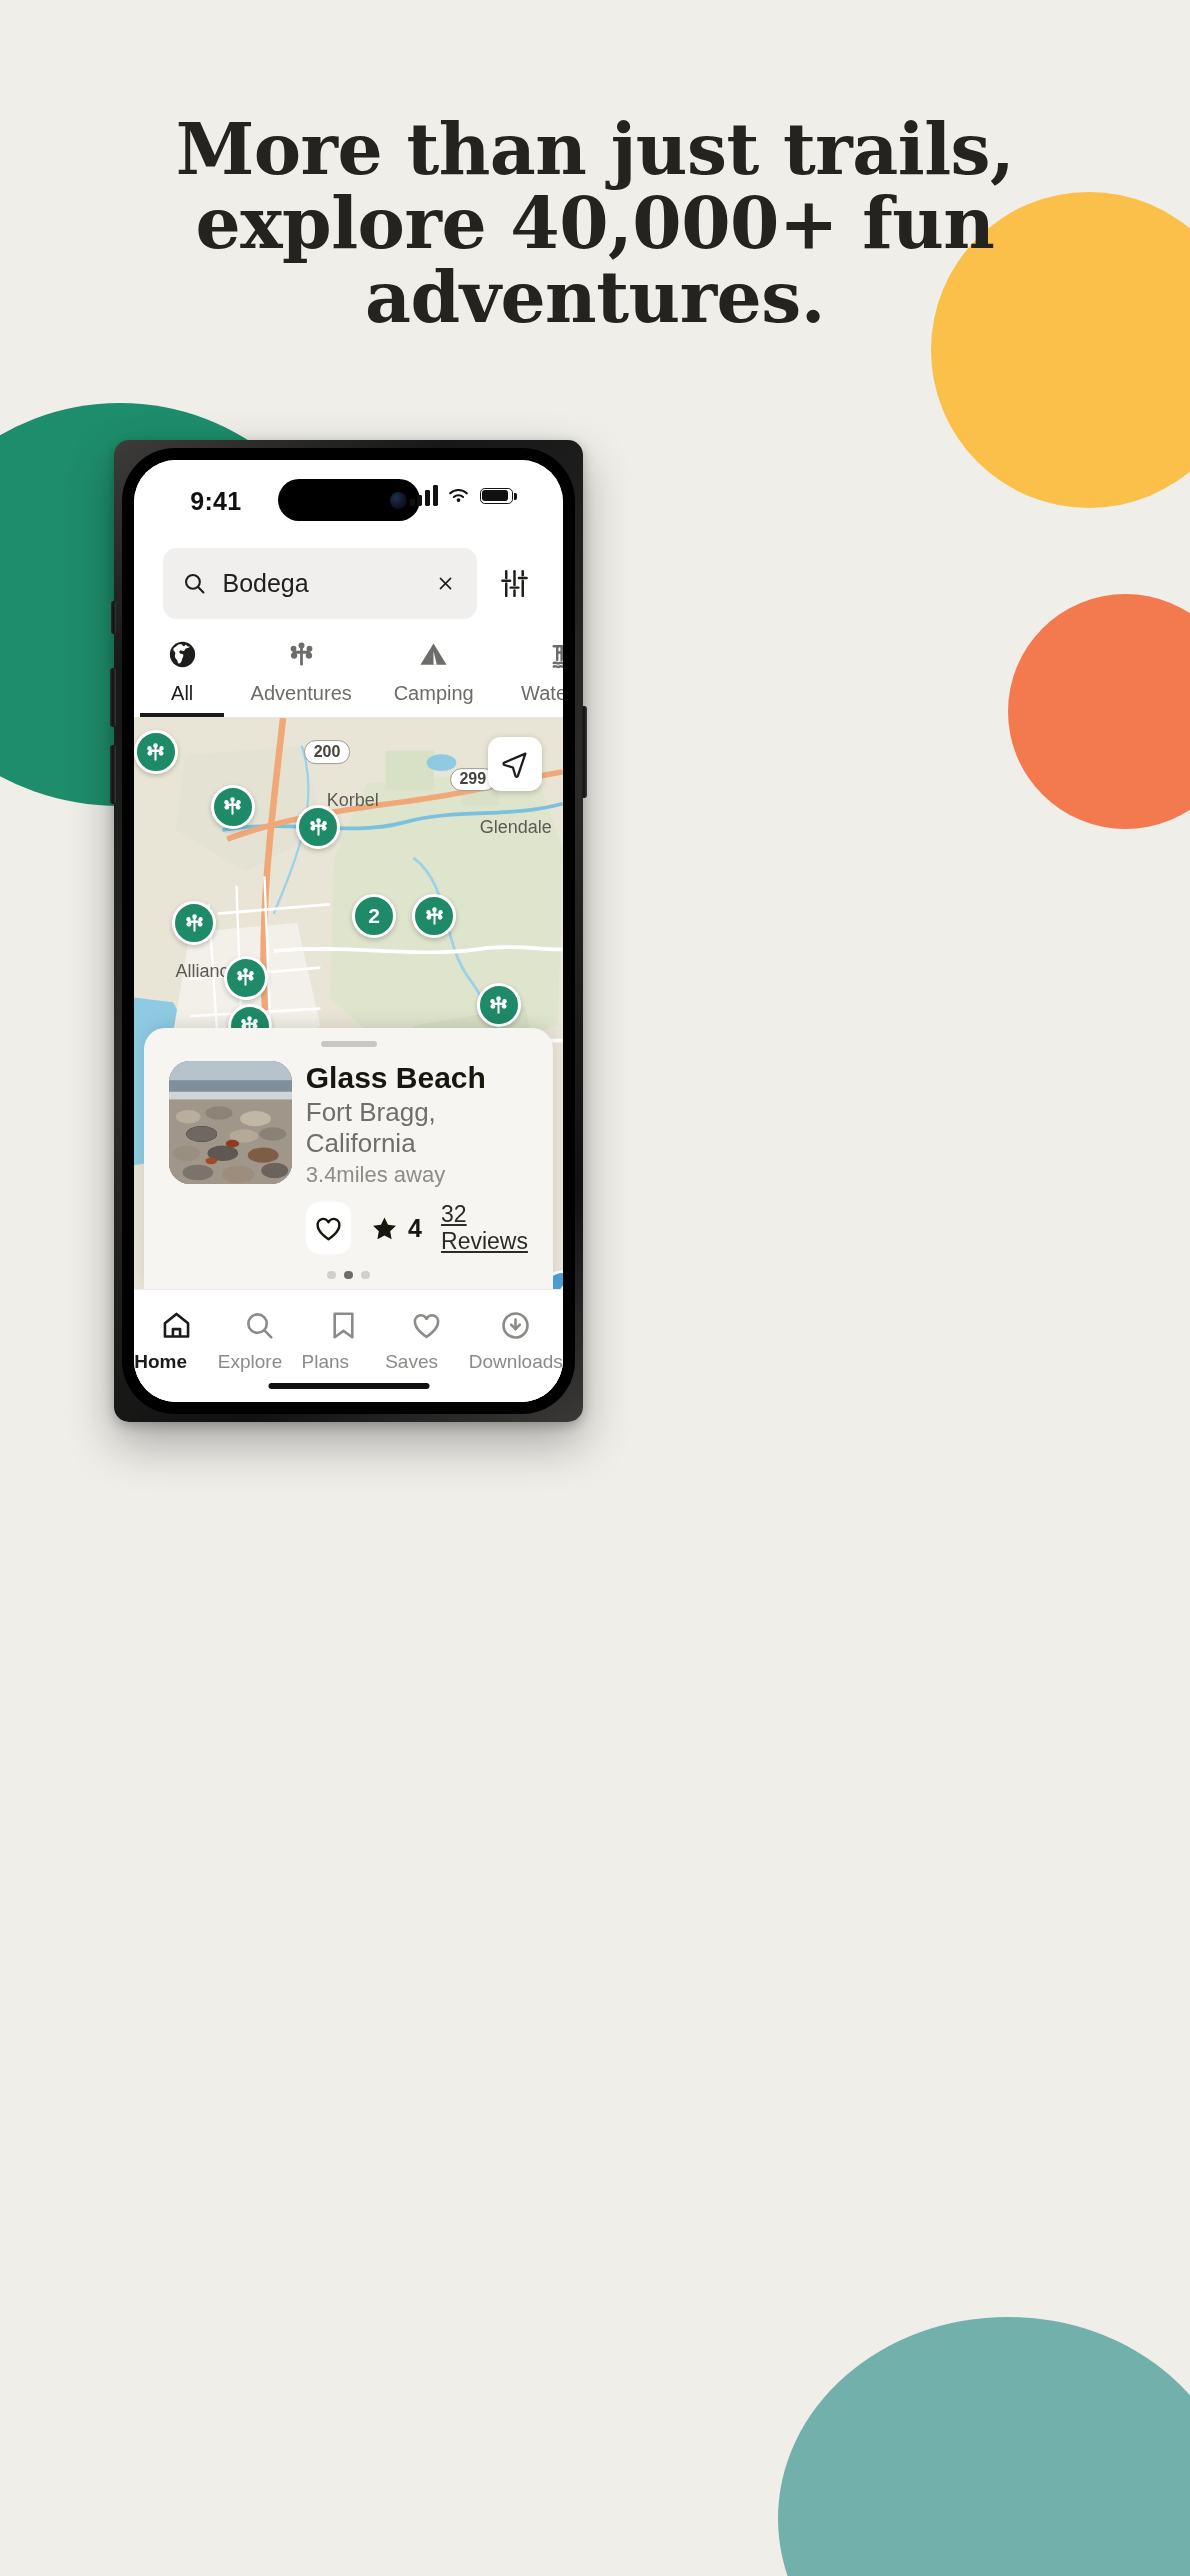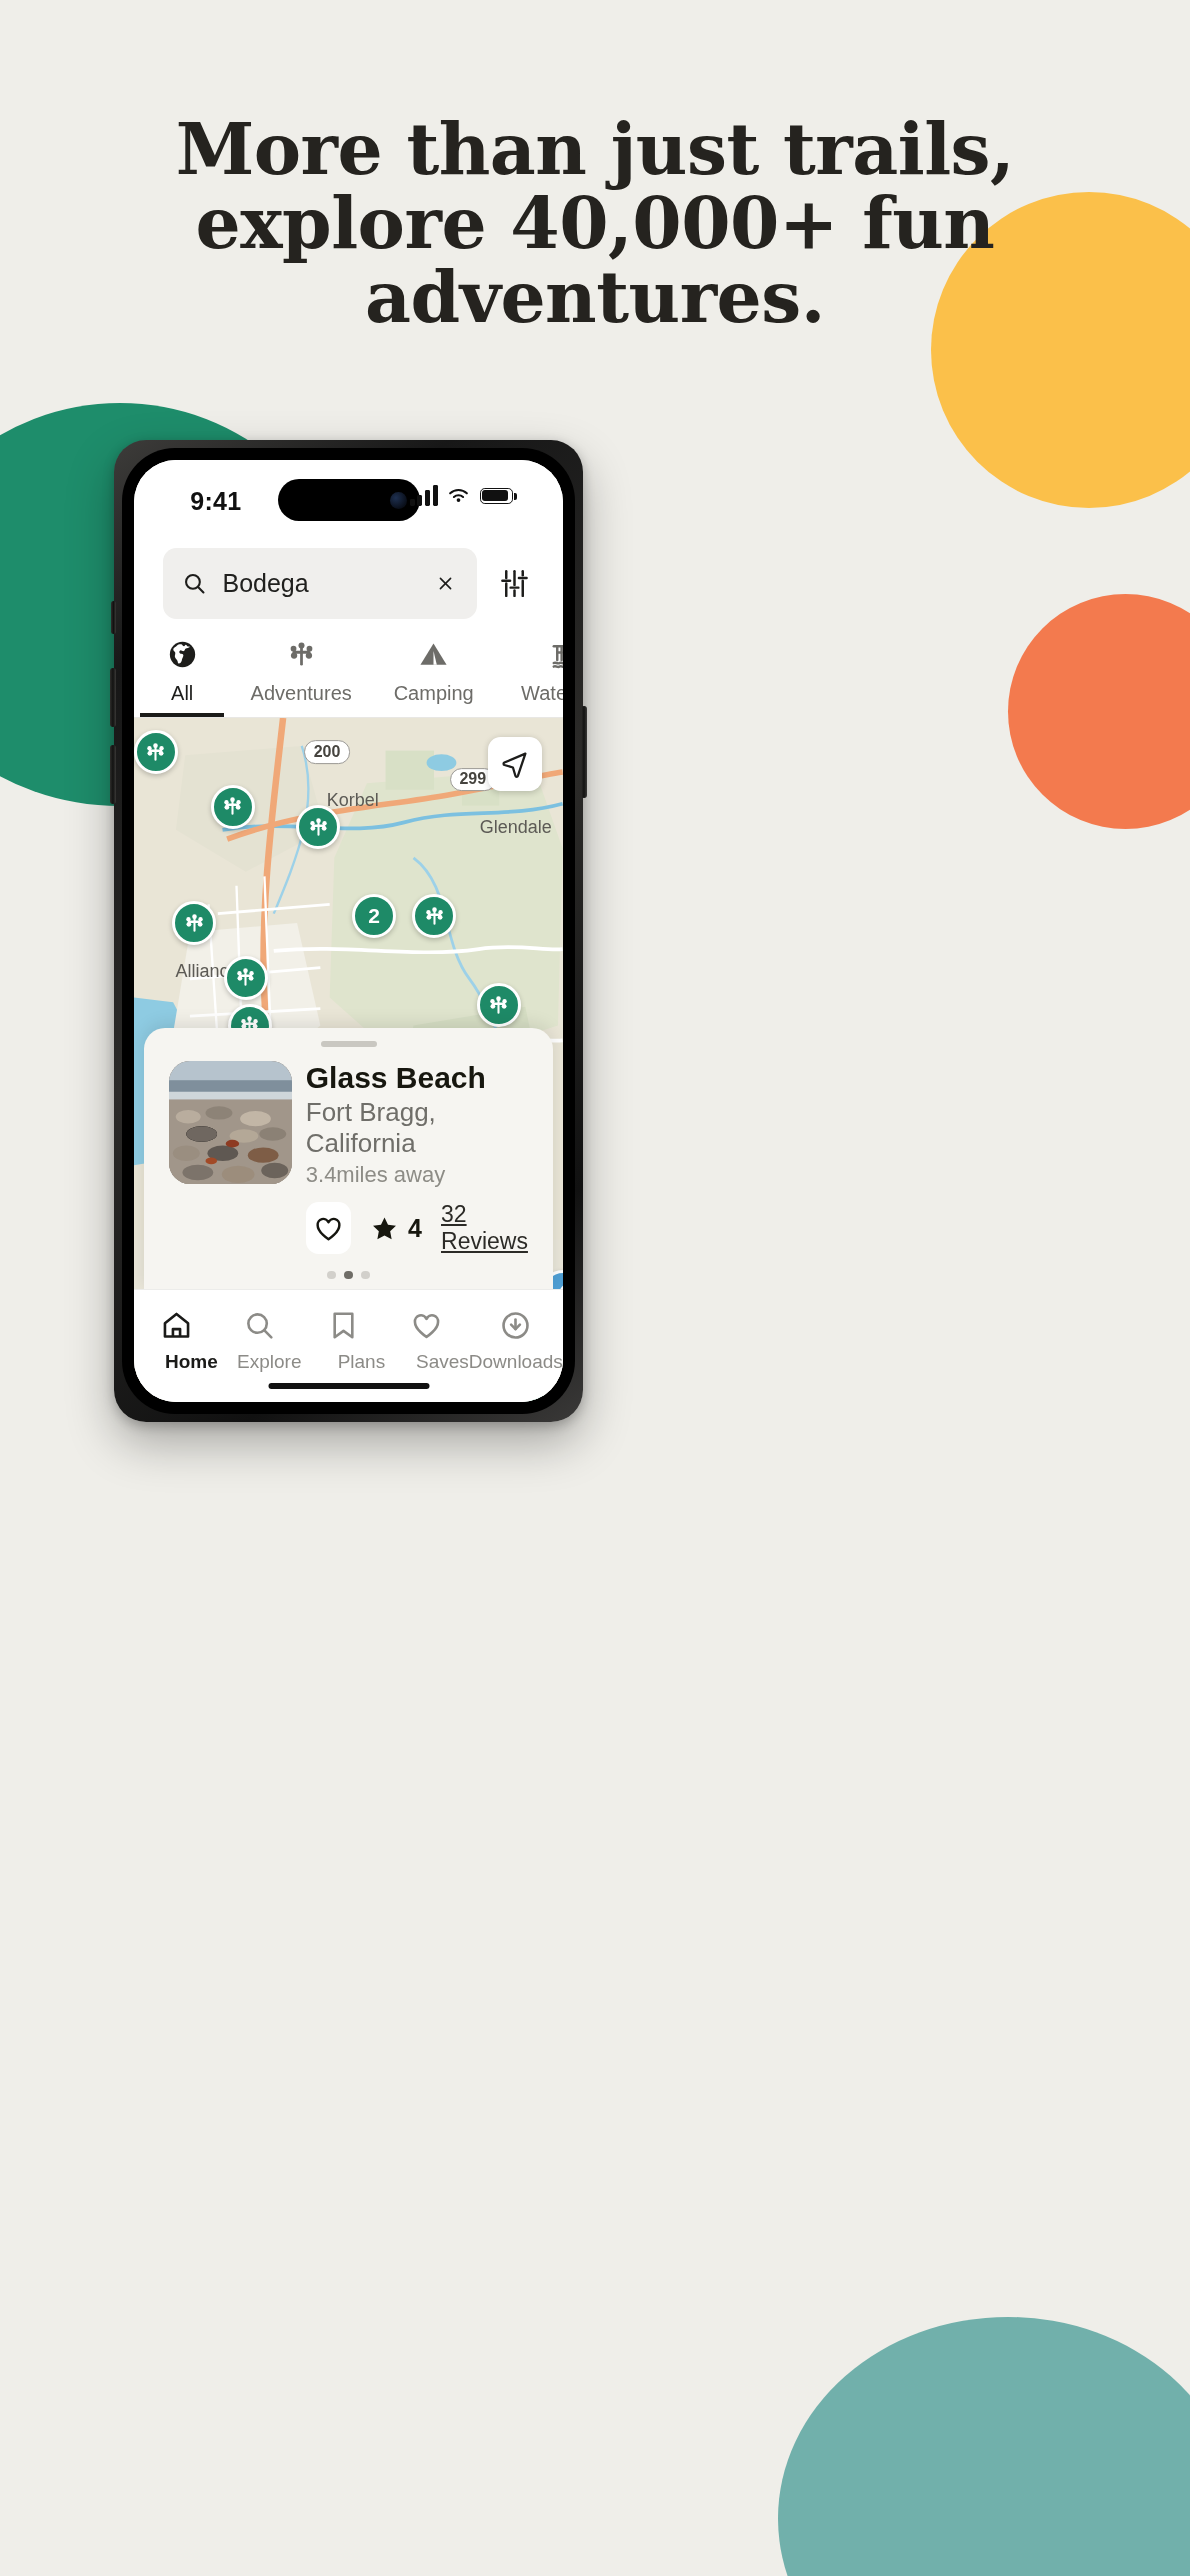--- a/index.html
+++ b/index.html
@@ -33,21 +33,21 @@
     z-index: 4;
     padding: 0 46px;
   }
   #headline .hl-line { display: block; }
 
   
   #phone-wrap { position: absolute; left: 114px; top: 440px; width: 469px; height: 982px; z-index: 6; }
   #phone-frame {
     position: absolute; inset: 0;
     background: linear-gradient(145deg,#3d3c3a 0%, #171717 18%, #2c2b29 50%, #111 82%, #3a3938 100%);
-    border-radius: 32px;
+    border-radius: 15px;
     box-shadow: 0 21px 48px rgba(0,0,0,.30), 0 3.8px 11.5px rgba(0,0,0,.22);
     padding: 15px;
     text-decoration: underline;
   }
   #phone-bezel {
     position: absolute; left: 7.7px; top: 7.7px; right: 7.7px; bottom: 7.7px;
     background: #000; border-radius: 53px; padding: 4.8px;
   }
   #phone-screen {
     position: absolute; left: 12.5px; top: 12.5px; right: 12.5px; bottom: 12.5px;
@@ -151,21 +151,21 @@
   #reviews-link { font-size: 23px; color: #2c2b27; text-decoration: underline; }
   #card-dots { display:flex; gap: 8.6px; justify-content:center; margin-top: 15.3px; }
   #card-dots span { width: 8.6px; height: 8.6px; border-radius:50%; background:#d2d0cb; }
   #card-dots span.on { background:#6f6d67; }
 
   
   #tabbar {
     position:absolute; left:0; right:0; bottom:0; height:113px; background:#fff;
     display:flex; align-items:flex-start; padding-top: 15.3px; border-top:1px solid #ececea;
   }
-  .nav { flex:1; text-align:right; }
+  .nav { flex:1; text-align:left; }
   .nav .nav-ico { height:40px; display:flex; align-items:center; justify-content:center; margin-bottom:5.8px; }
   .nav .nav-lbl { font-size: 19px; color:#8c8b87; }
   .nav.active .nav-lbl { color:#1b1b19; font-weight:600; }
   #home-indicator { position:absolute; left:50%; transform:translateX(-50%); bottom:12.5px;
     width: 161px; height: 6.7px; border-radius:3.8px; background:#111; }
 </style>
 </head>
 <body>
 
 <div id="stage">

